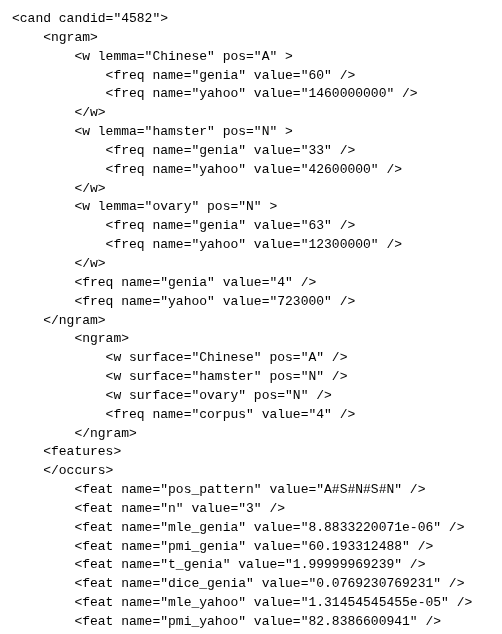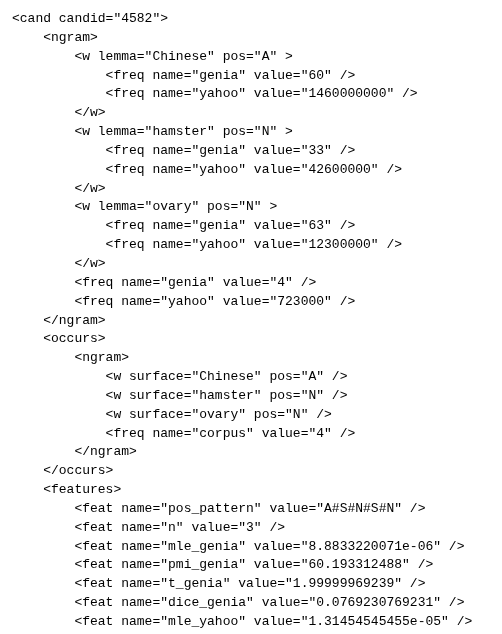--- a/index.html
+++ b/index.html
@@ -32,29 +32,28 @@
   <div class="l">            &lt;freq name="genia" value="33" /&gt;</div>
   <div class="l">            &lt;freq name="yahoo" value="42600000" /&gt;</div>
   <div class="l">        &lt;/w&gt;</div>
   <div class="l">        &lt;w lemma="ovary" pos="N" &gt;</div>
   <div class="l">            &lt;freq name="genia" value="63" /&gt;</div>
   <div class="l">            &lt;freq name="yahoo" value="12300000" /&gt;</div>
   <div class="l">        &lt;/w&gt;</div>
   <div class="l">        &lt;freq name="genia" value="4" /&gt;</div>
   <div class="l">        &lt;freq name="yahoo" value="723000" /&gt;</div>
   <div class="l">    &lt;/ngram&gt;</div>
-  <div class="l">    &lt;occurs&gt;</div>
   <div class="l">        &lt;ngram&gt;</div>
   <div class="l">            &lt;w surface="Chinese" pos="A" /&gt;</div>
   <div class="l">            &lt;w surface="hamster" pos="N" /&gt;</div>
   <div class="l">            &lt;w surface="ovary" pos="N" /&gt;</div>
   <div class="l">            &lt;freq name="corpus" value="4" /&gt;</div>
   <div class="l">        &lt;/ngram&gt;</div>
+  <div class="l">    &lt;features&gt;</div>
   <div class="l">    &lt;/occurs&gt;</div>
-  <div class="l">    &lt;features&gt;</div>
   <div class="l">        &lt;feat name="pos_pattern" value="A#S#N#S#N" /&gt;</div>
   <div class="l">        &lt;feat name="n" value="3" /&gt;</div>
   <div class="l">        &lt;feat name="mle_genia" value="8.8833220071e-06" /&gt;</div>
   <div class="l">        &lt;feat name="pmi_genia" value="60.193312488" /&gt;</div>
   <div class="l">        &lt;feat name="t_genia" value="1.99999969239" /&gt;</div>
   <div class="l">        &lt;feat name="dice_genia" value="0.0769230769231" /&gt;</div>
   <div class="l">        &lt;feat name="mle_yahoo" value="1.31454545455e-05" /&gt;</div>
   <div class="l">        &lt;feat name="pmi_yahoo" value="82.8386600941" /&gt;</div>
 
 </div>

